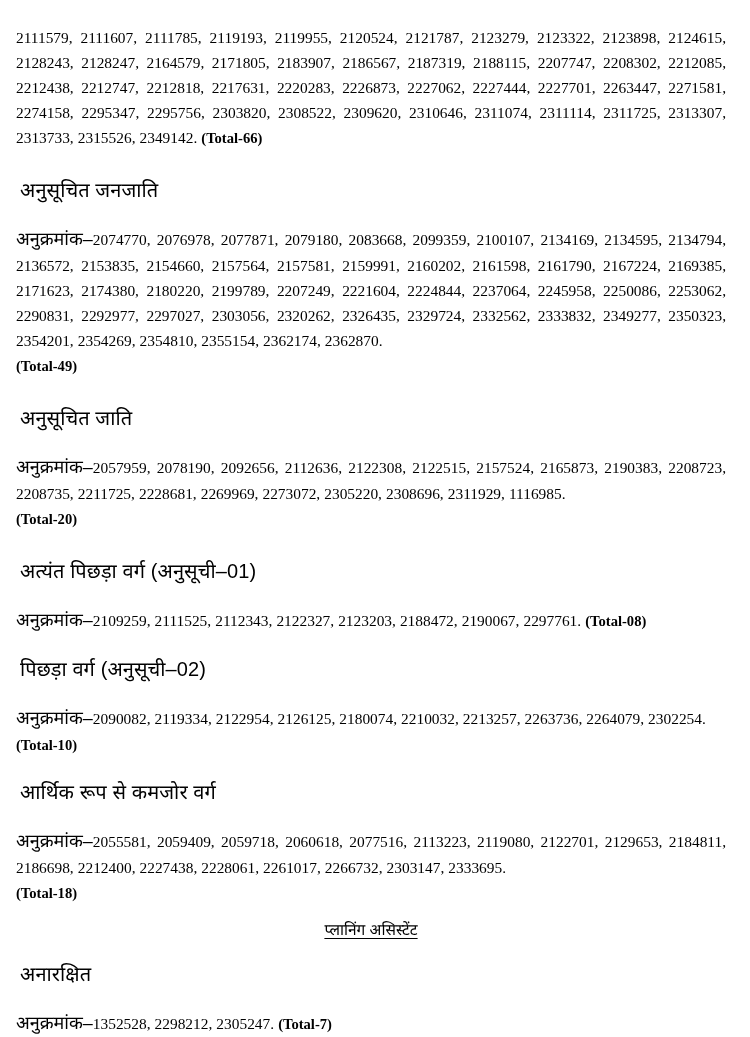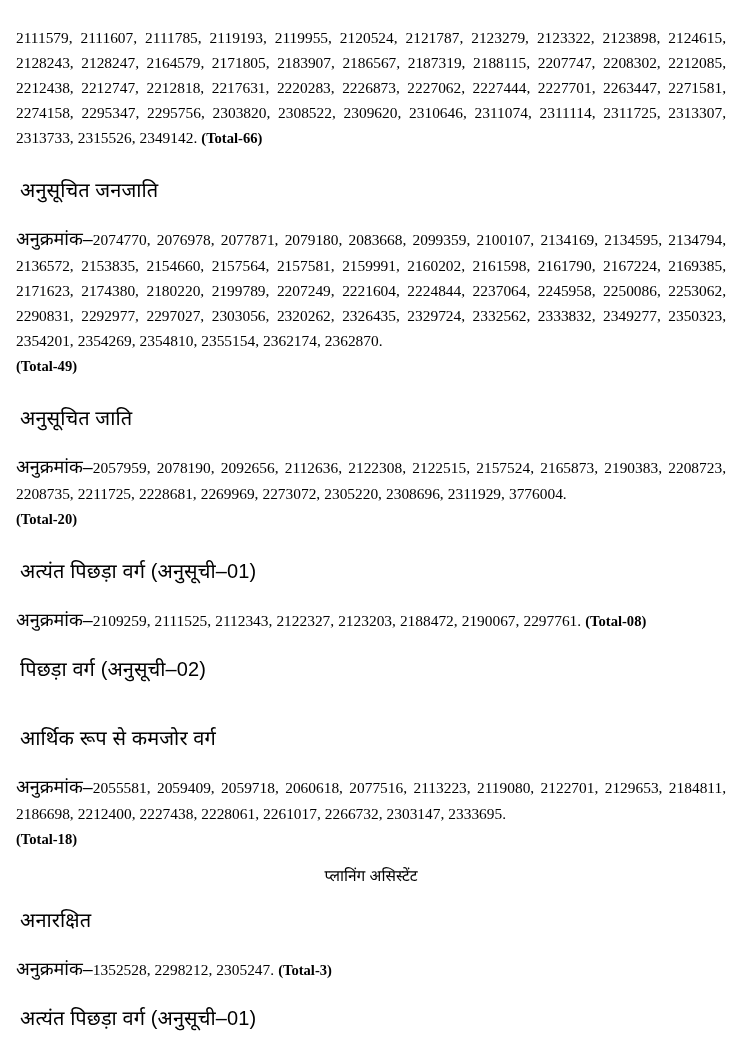--- a/index.html
+++ b/index.html
@@ -39,20 +39,21 @@
   
   .center-heading {
     font-family: "Liberation Sans", "DejaVu Sans", sans-serif;
     font-size: 15.5px;
     font-weight: 400;
     text-align: center;
     margin: 0;
     padding: 0;
   }
   .center-heading .u {
+    text-decoration: underline;
     text-underline-offset: 3px;
     margin-top: 12px;
   }
 
   
   .roll-para {
     font-size: 15.4px;
     line-height: 1.62;
     text-align: justify;
     text-justify: inter-word;
@@ -90,48 +91,49 @@
   <div class="gap-lg"></div>
 
   <h2 class="section-heading">अनुसूचित जनजाति</h2>
   <div class="gap-md"></div>
   <p class="roll-para"><span class="label">अनुक्रमांक–</span><span>2074770, 2076978, 2077871, 2079180, 2083668, 2099359, 2100107, 2134169, 2134595, 2134794, 2136572, 2153835, 2154660, 2157564, 2157581, 2159991, 2160202, 2161598, 2161790, 2167224, 2169385, 2171623, 2174380, 2180220, 2199789, 2207249, 2221604, 2224844, 2237064, 2245958, 2250086, 2253062, 2290831, 2292977, 2297027, 2303056, 2320262, 2326435, 2329724, 2332562, 2333832, 2349277, 2350323, 2354201, 2354269, 2354810, 2355154, 2362174, 2362870.</span><br><span class="total">(Total-49)</span></p>
 
   <div class="gap-lg"></div>
 
   <h2 class="section-heading">अनुसूचित जाति</h2>
   <div class="gap-md"></div>
-  <p class="roll-para"><span class="label">अनुक्रमांक–</span><span>2057959, 2078190, 2092656, 2112636, 2122308, 2122515, 2157524, 2165873, 2190383, 2208723, 2208735, 2211725, 2228681, 2269969, 2273072, 2305220, 2308696, 2311929, 3776004.</span><br><span class="total">(Total-20)</span></p>
+  <p class="roll-para"><span class="label">अनुक्रमांक–</span><span>2057959, 2078190, 2092656, 2112636, 2122308, 2122515, 2157524, 2165873, 2190383, 2208723, 2208735, 2211725, 2228681, 2269969, 2273072, 2305220, 2308696, 2311929, 1116985.</span><br><span class="total">(Total-20)</span></p>
 
   <div class="gap-lg"></div>
 
   <h2 class="section-heading">अत्यंत पिछड़ा वर्ग (अनुसूची–01)</h2>
   <div class="gap-md"></div>
   <p class="roll-para nojustify"><span class="label">अनुक्रमांक–</span><span>2109259, 2111525, 2112343, 2122327, 2123203, 2188472, 2190067, 2297761.</span> <span class="total">(Total-08)</span></p>
 
   <div class="gap-md"></div>
 
   <h2 class="section-heading">पिछड़ा वर्ग (अनुसूची–02)</h2>
   <div class="gap-md"></div>
+  <p class="roll-para nojustify"><span class="label">अनुक्रमांक–</span><span>2090082, 2119334, 2122954, 2126125, 2180074, 2210032, 2213257, 2263736, 2264079, 2302254.</span> <span class="total">(Total-10)</span></p>
 
   <div class="gap-md"></div>
 
   <h2 class="section-heading">आर्थिक रूप से कमजोर वर्ग</h2>
   <div class="gap-md"></div>
   <p class="roll-para"><span class="label">अनुक्रमांक–</span><span>2055581,  2059409,  2059718,  2060618,  2077516,  2113223,  2119080,  2122701, 2129653, 2184811, 2186698, 2212400, 2227438, 2228061, 2261017, 2266732, 2303147, 2333695.</span><br><span class="total">(Total-18)</span></p>
 
   <div class="gap-sm"></div>
 
   <h1 class="center-heading"><span class="u">प्लानिंग असिस्टेंट</span></h1>
 
   <div class="gap-md"></div>
 
   <h2 class="section-heading">अनारक्षित</h2>
   <div class="gap-md"></div>
-  <p class="roll-para nojustify"><span class="label">अनुक्रमांक–</span><span>1352528, 2298212, 2305247.</span> <span class="total">(Total-3)</span></p>
+  <p class="roll-para nojustify"><span class="label">अनुक्रमांक–</span><span>1352528, 2298212, 2305247.</span> <span class="total">(Total-7)</span></p>
 
   <div class="gap-md"></div>
 
   <h2 class="section-heading">अत्यंत पिछड़ा वर्ग (अनुसूची–01)</h2>
   <div class="gap-md"></div>
   <p class="roll-para nojustify"><span class="label">अनुक्रमांक–</span><span>2113140.</span> <span class="total">(Total-1)</span></p>
 
 </div>
 
 </body></html>

